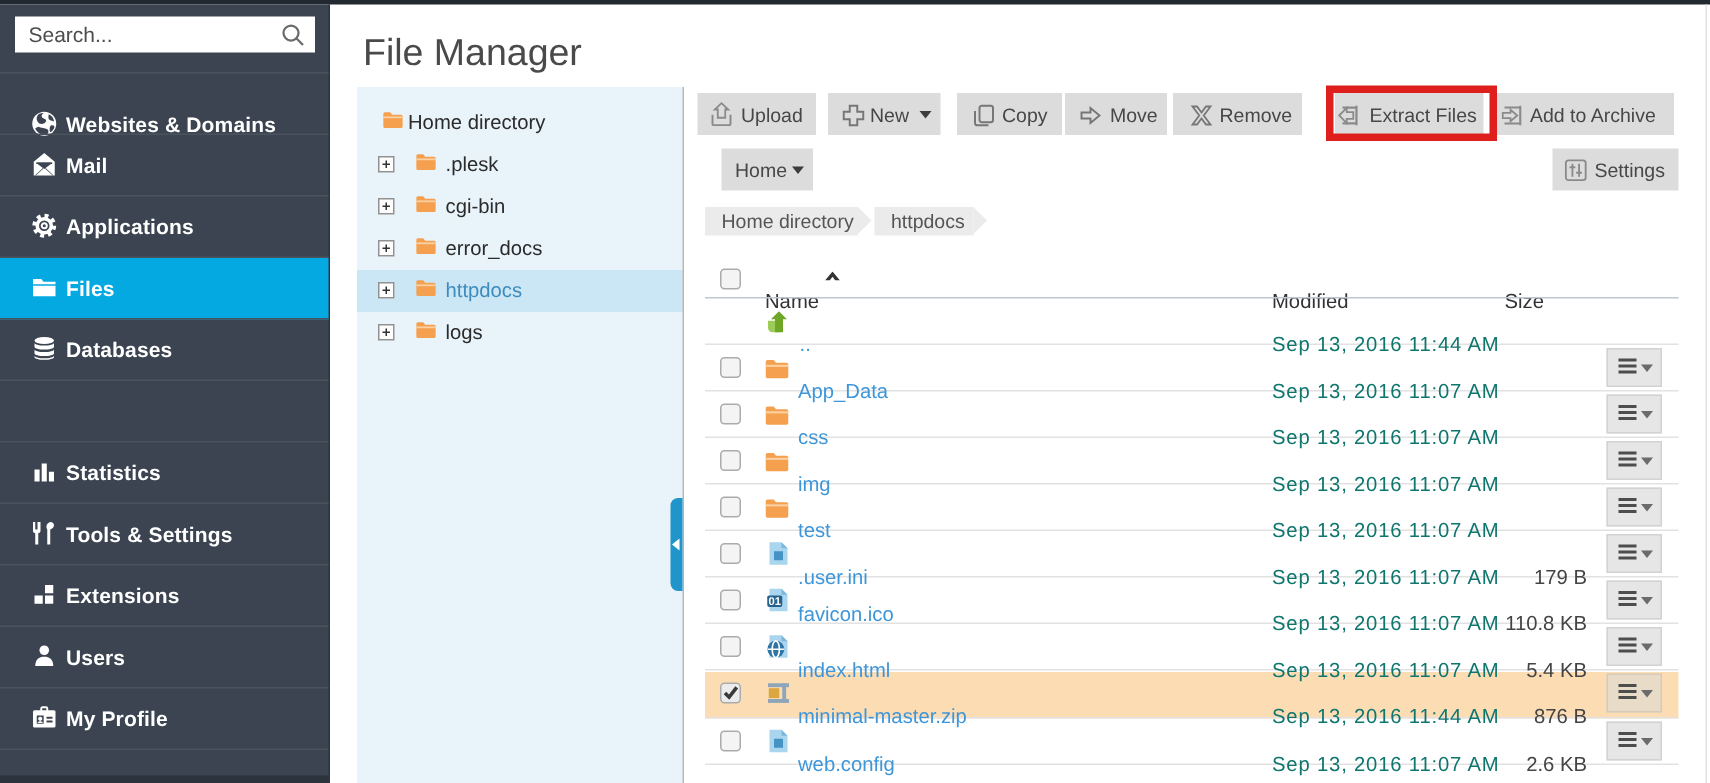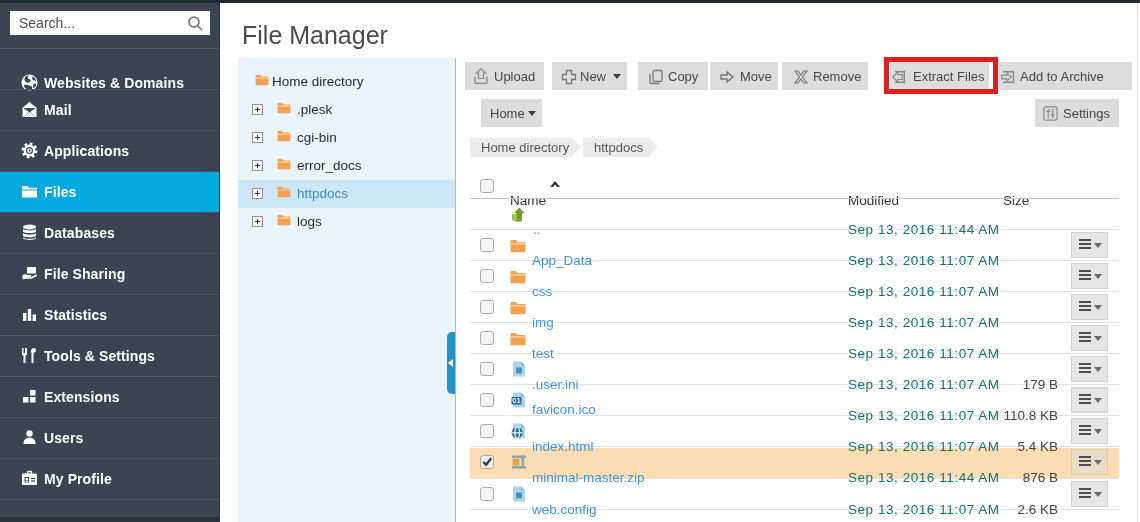--- a/index.html
+++ b/index.html
@@ -124,27 +124,20 @@
     <div class="navitem" style="top:210px">
       <svg class="ic" viewBox="0 0 17 17">
           <ellipse cx="8.5" cy="3" rx="6.5" ry="2.4" fill="#fff"></ellipse>
           <path d="M2 4.5 C2 7 15 7 15 4.5 L15 7.2 C15 9.7 2 9.7 2 7.2 Z" fill="#fff"></path>
           <path d="M2 8.8 C2 11.3 15 11.3 15 8.8 L15 11.5 C15 14 2 14 2 11.5 Z" fill="#fff"></path>
           <path d="M2 13 C2 15.5 15 15.5 15 13 L15 14 C15 16.5 2 16.5 2 14 Z" fill="#fff"></path>
         </svg>
       <span class="lbl">Databases</span>
     </div>
     <div class="navsep" style="top:209px"></div>
-    <div class="navitem" style="top:251px">
-      <svg class="ic" viewBox="0 0 17 17">
-          <rect x="6" y="2" width="9" height="6.5" rx="0.5" fill="#fff"></rect>
-          <path d="M1.5 10.5 C3 9 5 9 6.5 10 L10 10 L10 11.8 L6 11.8 L11 11.5 L15.5 9.5 L16 11 L10.5 13.8 L5.5 13.8 L1.5 14.2 Z" fill="#fff"></path>
-        </svg>
-      <span class="lbl">File Sharing</span>
-    </div>
     <div class="navsep" style="top:250px"></div>
     <div class="navitem" style="top:292px">
       <svg class="ic" viewBox="0 0 17 17">
           <rect x="2" y="7" width="3.4" height="8" fill="#fff"></rect>
           <rect x="6.8" y="3" width="3.4" height="12" fill="#fff"></rect>
           <rect x="11.6" y="8.5" width="3.4" height="6.5" fill="#fff"></rect>
         </svg>
       <span class="lbl">Statistics</span>
     </div>
     <div class="navsep" style="top:291px"></div>
@@ -224,21 +217,21 @@
       </svg>
     <span class="bt" style="left:31px">Remove</span>
   </div>
   <div class="btn" style="left:890px;top:62px;width:99px">
     <svg class="bt" style="left:2px" width="16" height="16" viewBox="0 0 16 16">
         <path d="M3 2.7 L12.3 2.7 M3 13.3 L12.3 13.3 M12.3 1.5 L12.3 14.5" fill="none" stroke="#8a8a8a" stroke-width="1.5"></path>
         <path d="M0.8 8 L5.8 2.9 L5.8 5.7 L10.2 5.7 L10.2 10.3 L5.8 10.3 L5.8 13.1 Z" fill="none" stroke="#8a8a8a" stroke-width="1.2"></path>
       </svg>
     <span class="bt" style="left:23px">Extract Files</span>
   </div>
-  <div class="btn" style="left:998px;top:62px;width:134px">
+  <div class="btn" style="left:998px;top:62px;width:118px">
     <svg class="bt" style="left:3px" width="16" height="16" viewBox="0 0 16 16">
         <path d="M2 2.7 L12.5 2.7 M2 13.3 L12.5 13.3 M12.5 1.5 L12.5 14.5" fill="none" stroke="#8a8a8a" stroke-width="1.4"></path>
         <path d="M0.8 6.2 L6 6.2 L6 4.2 L10.5 8 L6 11.8 L6 9.8 L0.8 9.8 Z" fill="none" stroke="#8a8a8a" stroke-width="1.2"></path>
       </svg>
     <span class="bt" style="left:22px">Add to Archive</span>
   </div>
   <div id="redbox" class="abs"></div>
 
   <div class="btn" style="left:481px;top:99px;width:61px">
     <span class="bt" style="left:9px">Home</span>

